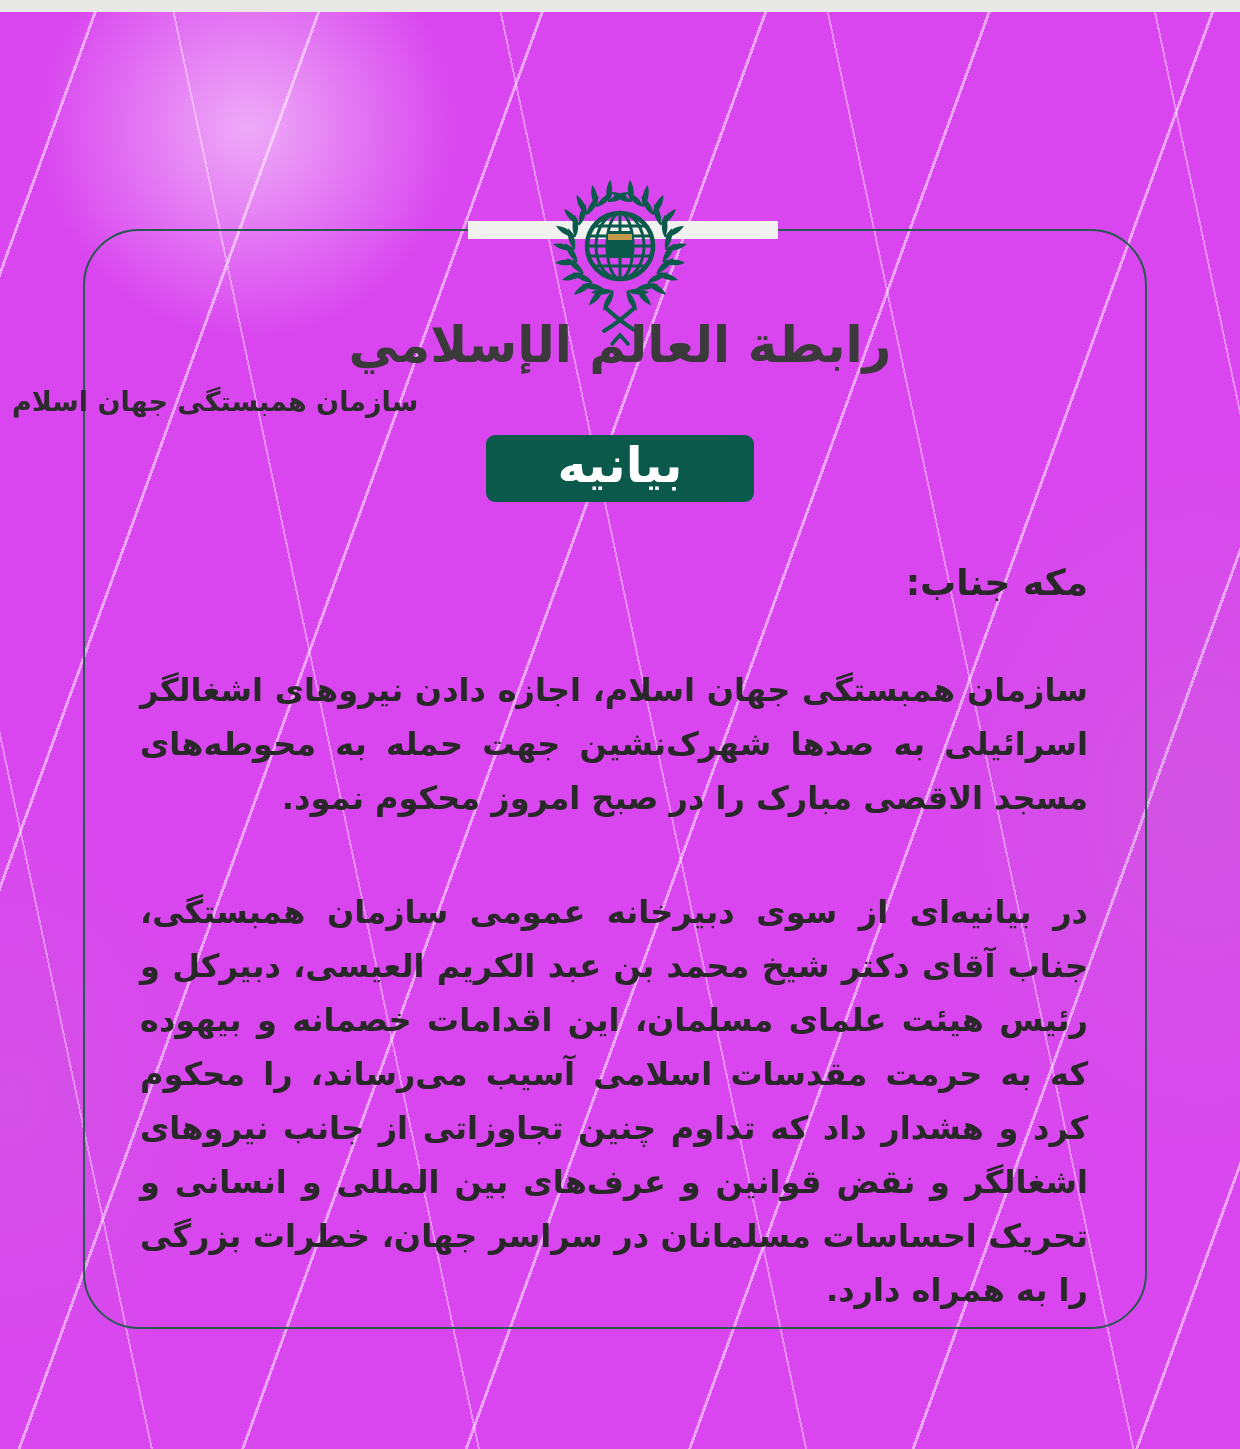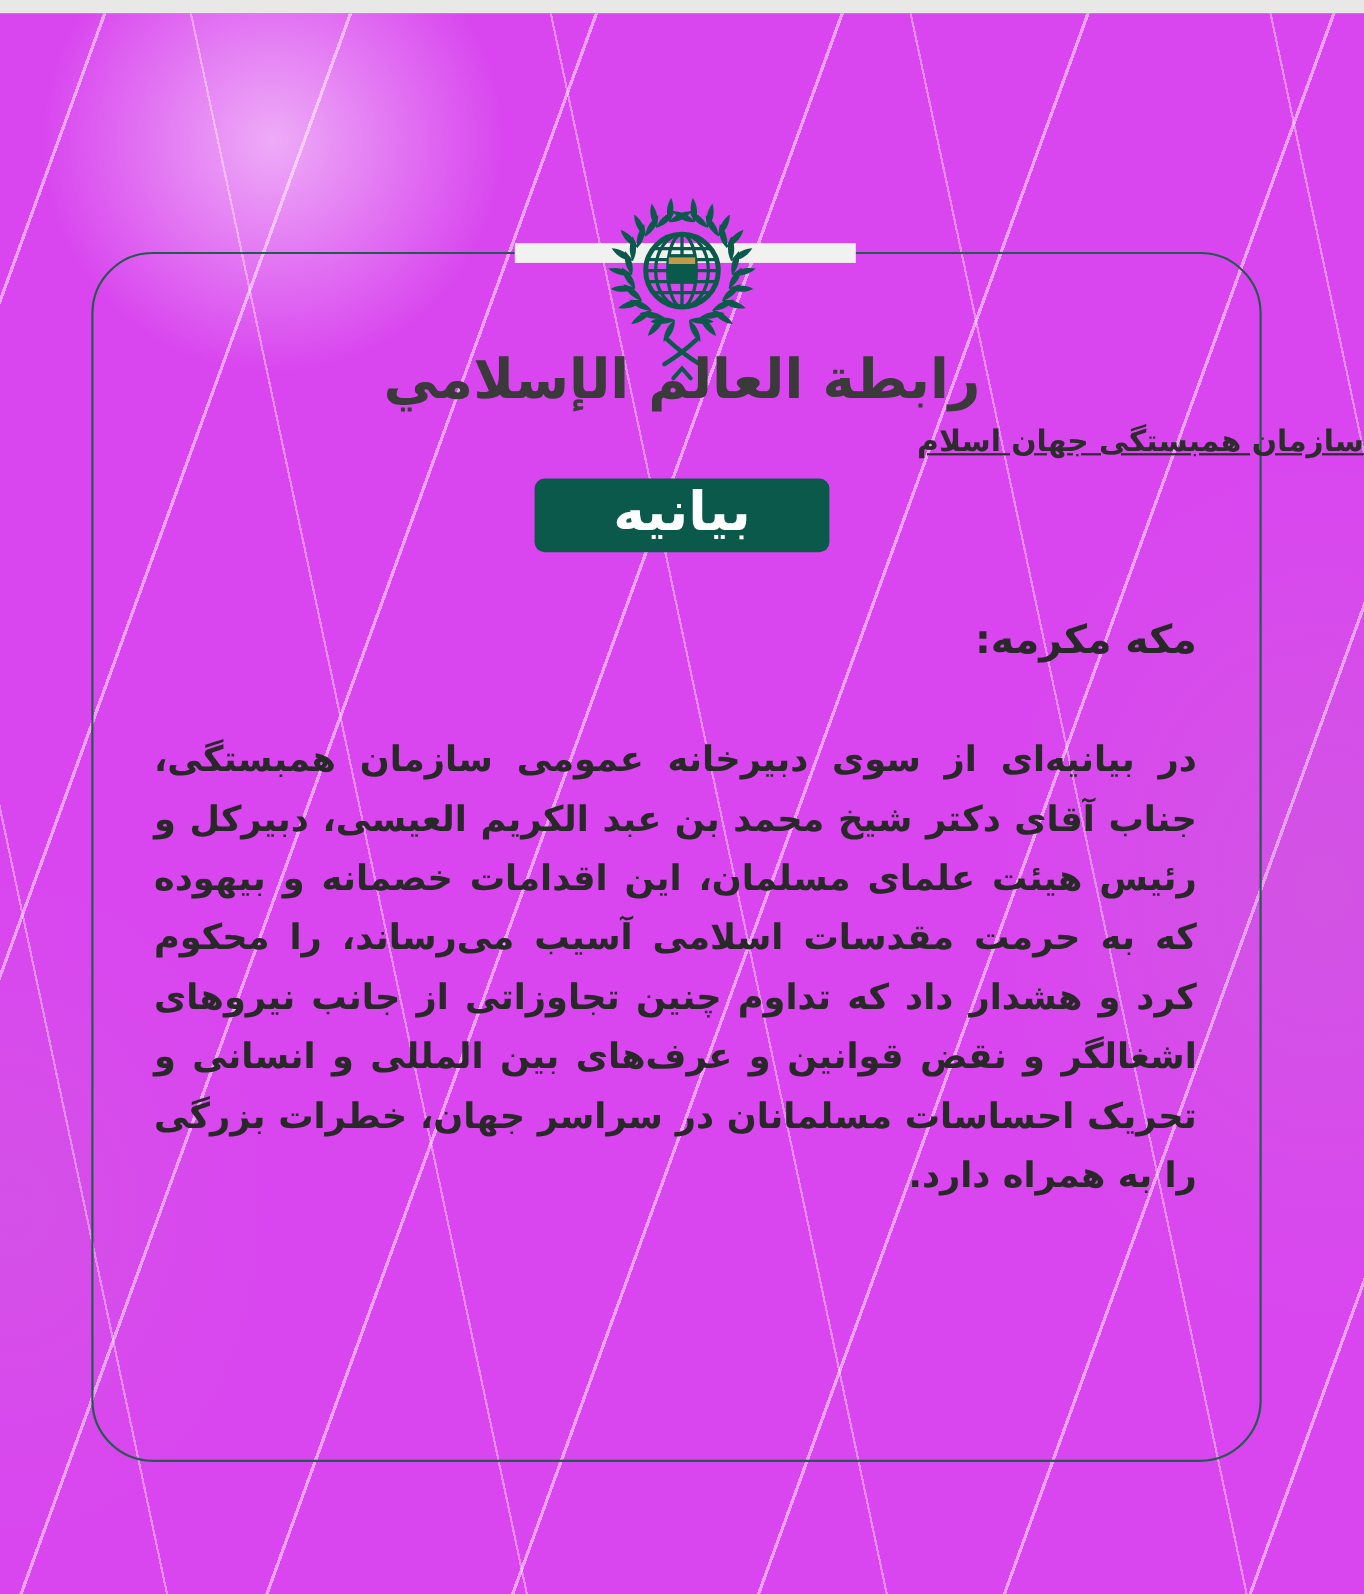--- a/index.html
+++ b/index.html
@@ -46,24 +46,23 @@
     left:0;right:0;top:304px;
     text-align:center;
     font-size:50px;font-weight:bold;
     color:#3a3a3a;
     direction:rtl;
     letter-spacing:-1px;
   }
   .subtitle{
     position:absolute;z-index:3;
     left:12px;right:0;top:374px;
-    text-align:right;
+    text-align:left;
     font-size:27px;font-weight:bold;
     color:#2c2c2c;
-    text-decoration:underline;
   }
   .banner{
     position:absolute;z-index:3;
     left:486px;top:423px;width:268px;height:67px;
     background:#0b594b;
     border-radius:9px;
     display:flex;align-items:center;justify-content:center;
   }
   .banner span{
     color:#ffffff;
@@ -164,17 +163,18 @@
 
   <div class="calligraphy">رابطة العالم الإسلامي</div>
 
   <div class="subtitle">سازمان همبستگی جهان اسلام</div>
 
   <div class="banner">
     <span>بیانیه</span>
   </div>
 
   <div class="content">
-    <div class="dateline">مکه مکرمه:</div>
+    <div class="dateline">مکه جناب:</div>
+    <p class="para">سازمان همبستگی جهان اسلام، اجازه دادن نیروهای اشغالگر اسرائیلی به صدها شهرک‌نشین جهت حمله به محوطه‌های مسجد الاقصی مبارک را در صبح امروز محکوم نمود.</p>
     <p class="para">در بیانیه‌ای از سوی دبیرخانه عمومی سازمان همبستگی، جناب آقای دکتر شیخ محمد بن عبد الکریم العیسی، دبیرکل و رئیس هیئت علمای مسلمان، این اقدامات خصمانه و بیهوده که به حرمت مقدسات اسلامی آسیب می‌رساند، را محکوم کرد و هشدار داد که تداوم چنین تجاوزاتی از جانب نیروهای اشغالگر و نقض قوانین و عرف‌های بین المللی و انسانی و تحریک احساسات مسلمانان در سراسر جهان، خطرات بزرگی را به همراه دارد.</p>
   </div>
 
 </div>
 
 </body></html>

